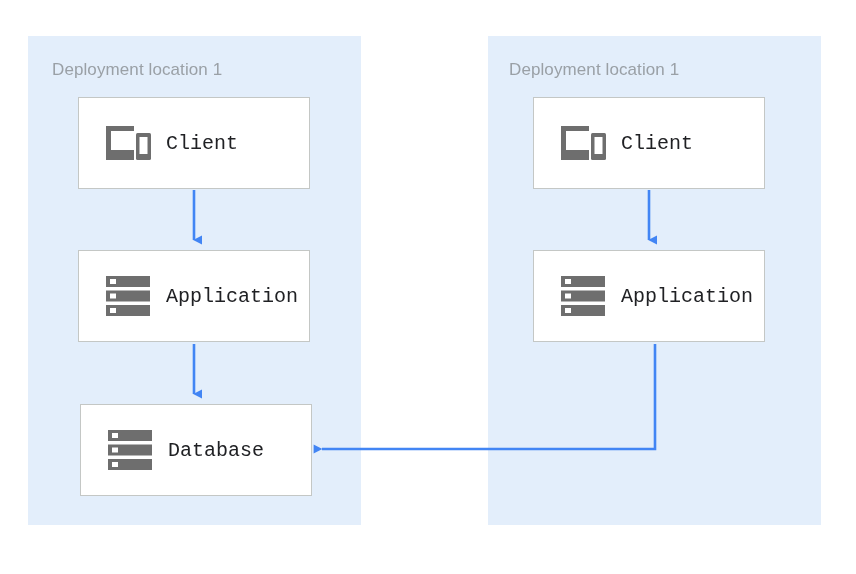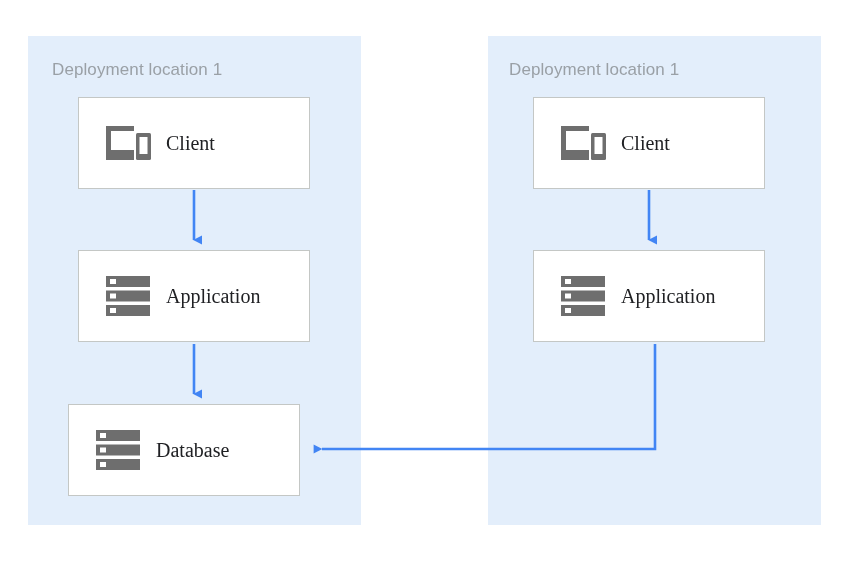--- a/index.html
+++ b/index.html
@@ -49,21 +49,21 @@
     display: flex;
     align-items: center;
     justify-content: center;
   }
   .node-icon svg {
     display: block;
   }
   .node-label {
     color: #202124;
     font-size: 20px;
-    font-family: Liberation Serif, serif;
+    font-family: Liberation Mono, monospace;
     white-space: nowrap;
     margin-left: 2px;
   }
   #edges {
     position: absolute;
     left: 0;
     top: 0;
     width: 856px;
     height: 574px;
     pointer-events: none;
@@ -118,21 +118,21 @@
         <rect x="6" y="4" width="6" height="5" fill="#ffffff"></rect>
         <rect x="2" y="15.5" width="44" height="11" fill="#6e6e6e"></rect>
         <rect x="6" y="18.5" width="6" height="5" fill="#ffffff"></rect>
         <rect x="2" y="30" width="44" height="11" fill="#6e6e6e"></rect>
         <rect x="6" y="33" width="6" height="5" fill="#ffffff"></rect>
       </svg>
     </span>
     <span class="node-label">Application</span>
   </div>
 
-  <div class="node" style="left:68px; top:404px;text-align:center;">
+  <div class="node" style="left:80px; top:404px;text-align:center;">
     <span class="node-icon">
       <svg width="48" height="42" viewBox="0 0 48 42" xmlns="http://www.w3.org/2000/svg">
         <rect x="2" y="1" width="44" height="11" fill="#6e6e6e"></rect>
         <rect x="6" y="4" width="6" height="5" fill="#ffffff"></rect>
         <rect x="2" y="15.5" width="44" height="11" fill="#6e6e6e"></rect>
         <rect x="6" y="18.5" width="6" height="5" fill="#ffffff"></rect>
         <rect x="2" y="30" width="44" height="11" fill="#6e6e6e"></rect>
         <rect x="6" y="33" width="6" height="5" fill="#ffffff"></rect>
       </svg>
     </span>

